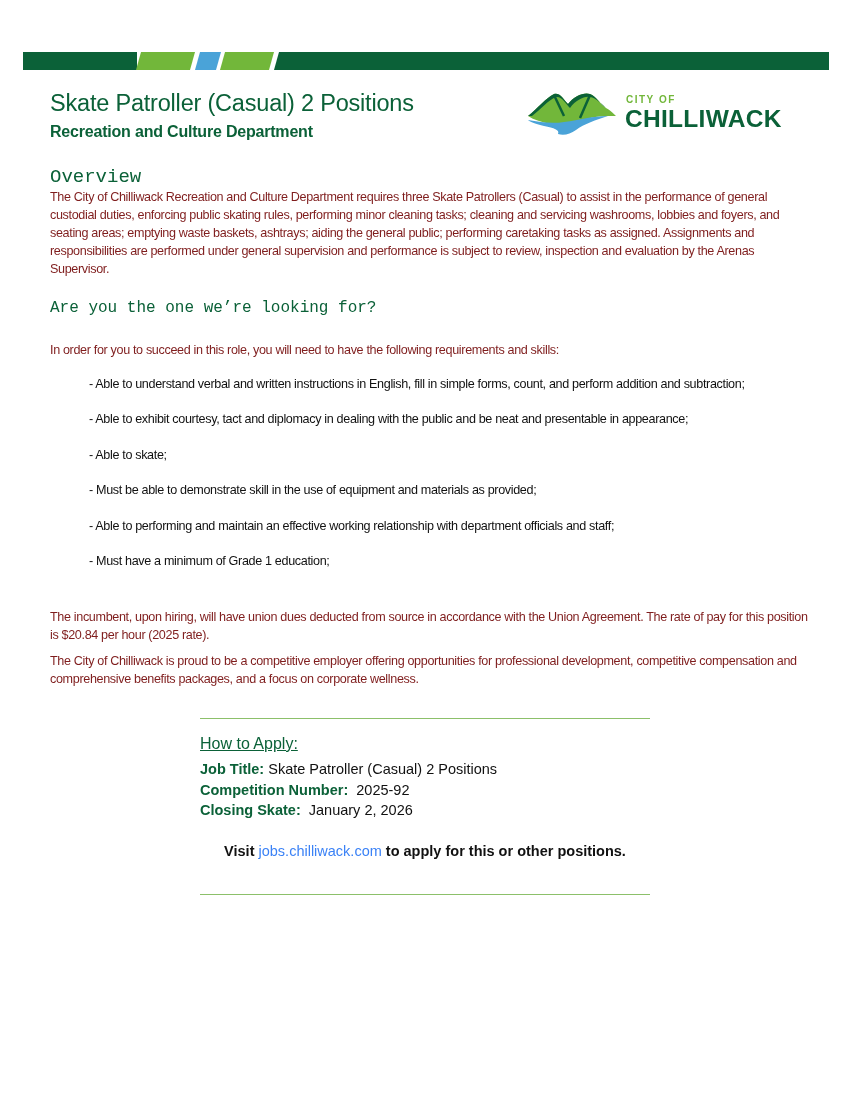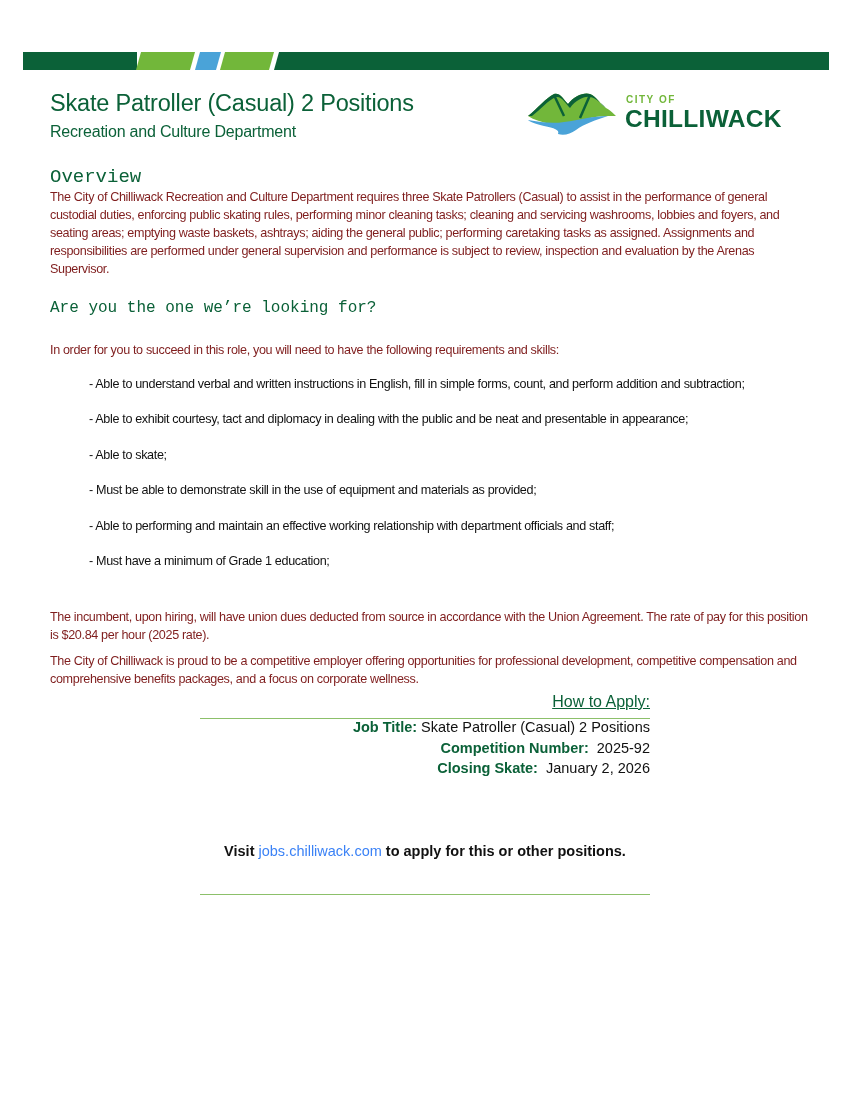--- a/index.html
+++ b/index.html
@@ -3,38 +3,38 @@
 <meta charset="utf-8">
 <style>
   html, body { margin: 0; padding: 0; background: #ffffff; }
   body { width: 849px; height: 1100px; position: relative; overflow: hidden;
          font-family: "Liberation Sans", sans-serif; color: #111; }
   .banner { position: absolute; left: 23px; top: 52px; width: 806px; height: 18px; }
   .banner svg { display: block; }
   .logo { position: absolute; left: 524px; top: 86px; width: 280px; height: 56px; }
   .title { position: absolute; left: 50px; top: 90px; margin: 0; font-size: 23.5px; font-weight: normal;
            color: #0b6138; letter-spacing: -0.2px; white-space: nowrap; }
-  .subtitle { position: absolute; left: 50px; top: 123px; margin: 0; font-size: 16px; font-weight: normal;
+  .subtitle { position: absolute; left: 50px; top: 123px; margin: 0; font-size: 16px; font-weight: bold;
               color: #0b6138; white-space: nowrap; letter-spacing: -0.2px; }
   .h2 { position: absolute; left: 50px; margin: 0; font-weight: normal; color: #0b6138; white-space: nowrap; font-family: Liberation Mono, monospace; }
   .overview-h { top: 166px; font-size: 19px; }
   .looking-h { top: 299px; font-size: 16px; }
   .para { position: absolute; left: 50px; width: 760px; margin: 0; font-size: 12.6px; line-height: 17.9px;
           letter-spacing: -0.35px; color: #7f1d1d; }
   .overview-p { top: 189px; }
   .intro-p { top: 342px; white-space: nowrap; }
   .req-list { position: absolute; left: 89px; top: 376px; width: 720px; margin: 0; padding: 0; list-style: none; }
   .req-list li { font-size: 12.6px; line-height: 17.9px; letter-spacing: -0.35px; margin-bottom: 17.5px; }
   .req-list li.first { margin-bottom: 17.5px; }
   .union-p { top: 609px; }
   .city-p { top: 653px; }
   .rule { position: absolute; left: 200px; width: 450px; height: 1px; background: #8cc06a; }
   .rule-top { top: 718px; }
   .rule-bottom { top: 894px; }
-  .apply { position: absolute; left: 200px; width: 450px; top: 693px; text-align: right; }
+  .apply { position: absolute; left: 200px; width: 450px; top: 735px; text-align: left; }
   .apply-h { display: inline-block; font-size: 16px; color: #0b6138; text-decoration: underline; margin: 0;
              font-weight: normal; }
   .apply-line { font-size: 14.5px; line-height: 20.5px; white-space: nowrap; }
   .apply-line .lbl { color: #0b6138; font-weight: bold; }
   .apply-line .val { color: #111; }
   .apply-block { margin-top: 6px; }
   .visit { position: absolute; left: 160px; width: 530px; top: 843px; text-align: center; font-size: 14.5px;
            font-weight: bold; color: #111; white-space: nowrap; }
   .visit .link { color: #3b82f6; font-weight: normal; text-decoration: none; }
 </style>

